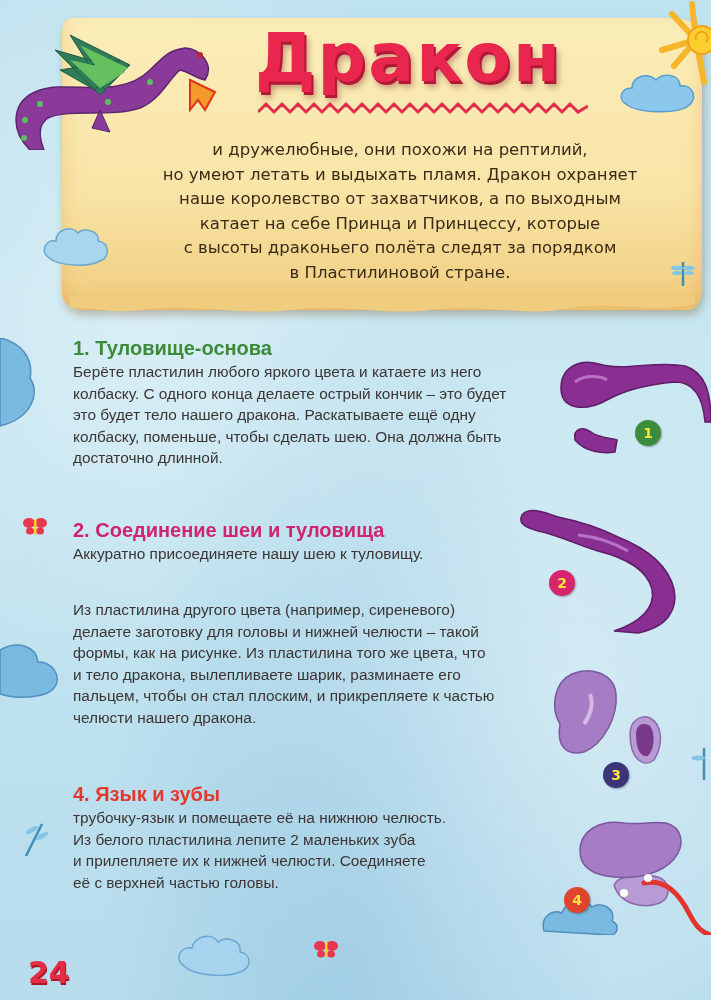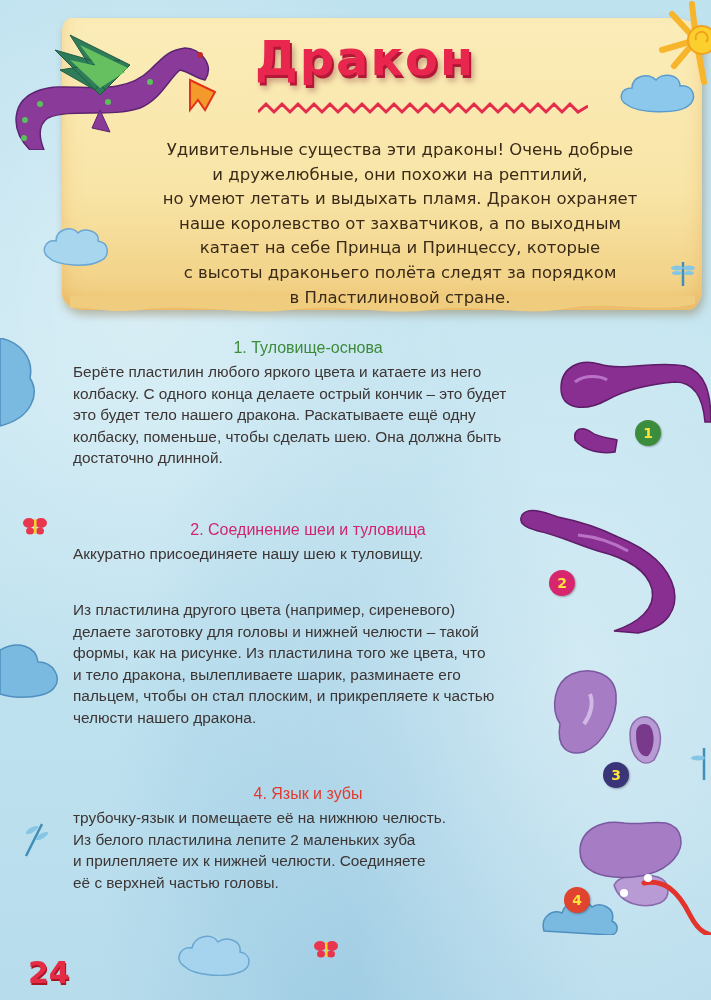--- a/index.html
+++ b/index.html
@@ -23,40 +23,40 @@
     box-shadow: 2px 5px 8px rgba(120,80,20,0.35), inset 0 -10px 18px rgba(225,150,60,0.35);
   }
   .scroll-wave {
     left: 70px; top: 296px; width: 625px; height: 22px;
   }
 
   
   .title {
     left: 255px; top: 18px; width: 330px; height: 80px;
     font-family: "DejaVu Sans", sans-serif;
-    font-size: 48px; font-weight: bold; letter-spacing: 2px;
+    font-size: 68px; font-weight: bold; letter-spacing: 2px;
     color: #e8264e;
     text-shadow: 2px 3px 0 #b31837, 4px 6px 6px rgba(100,0,20,0.35);
     line-height: 80px;
   }
   .zigzag { left: 258px; top: 100px; width: 330px; height: 16px; }
 
   .intro {
     left: 130px; top: 138px; width: 540px;
     text-align: center;
     font-family: "DejaVu Sans", sans-serif;
     font-size: 16.5px; line-height: 24.6px; color: #3a2a18;
   }
   .intro p { white-space: nowrap; }
 
   
   .sec { left: 73px; width: 470px; }
   .sec h2 {
     font-family: "Liberation Sans", sans-serif;
-    font-weight: normal; font-size: 16px; line-height: 24px; margin-bottom: 1px; text-align: center;
+    font-weight: bold; font-size: 20px; line-height: 24px; margin-bottom: 1px;
   }
   .sec .line {
     font-family: "Liberation Sans", sans-serif;
     font-size: 15.4px; line-height: 21.6px; color: #3c3534; white-space: nowrap;
   }
   .h-green { color: #3d8a3a; }
   .h-pink { color: #d1246f; }
   .h-navy { color: #3c3575; }
   .h-red { color: #e1392f; }
 
@@ -130,21 +130,20 @@
     </g>
   <path d="M100,100 L92,118 L110,122Z" fill="#8a3a98" stroke="#5c2470" stroke-width="1"></path>
 </svg>
 
 <div class="abs title">Дракон</div>
 <svg class="abs zigzag" viewBox="0 0 330 16" preserveAspectRatio="none">
   <polyline points="0,12 8,4 16,12 24,4 32,12 40,4 48,12 56,4 64,12 72,4 80,12 88,4 96,12 104,4 112,12 120,4 128,12 136,4 144,12 152,4 160,12 168,4 176,12 184,4 192,12 200,4 208,12 216,4 224,12 232,4 240,12 248,4 256,12 264,4 272,12 280,4 288,12 296,4 304,12 312,4 320,12 330,6" fill="none" stroke="#e32c4e" stroke-width="3"></polyline>
 </svg>
 
 <div class="abs intro">
-  <p>Удивительные существа эти драконы! Очень добрые</p>
   <p>и дружелюбные, они похожи на рептилий,</p>
   <p>но умеют летать и выдыхать пламя. Дракон охраняет</p>
   <p>наше королевство от захватчиков, а по выходным</p>
   <p>катает на себе Принца и Принцессу, которые</p>
   <p>с высоты драконьего полёта следят за порядком</p>
   <p>в Пластилиновой стране.</p>
 </div>
 
 <svg class="abs" style="left:670px;top:258px" width="26" height="30" viewBox="0 0 26 30">
   <line x1="13" y1="4" x2="13" y2="28" stroke="#3f8fb8" stroke-width="2.5"></line>

